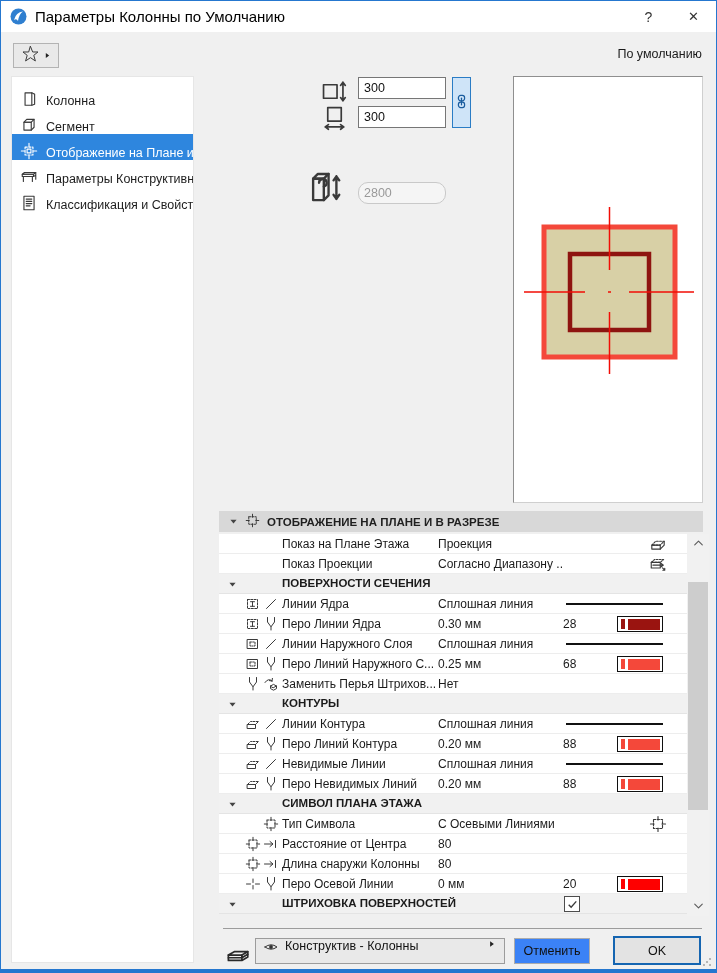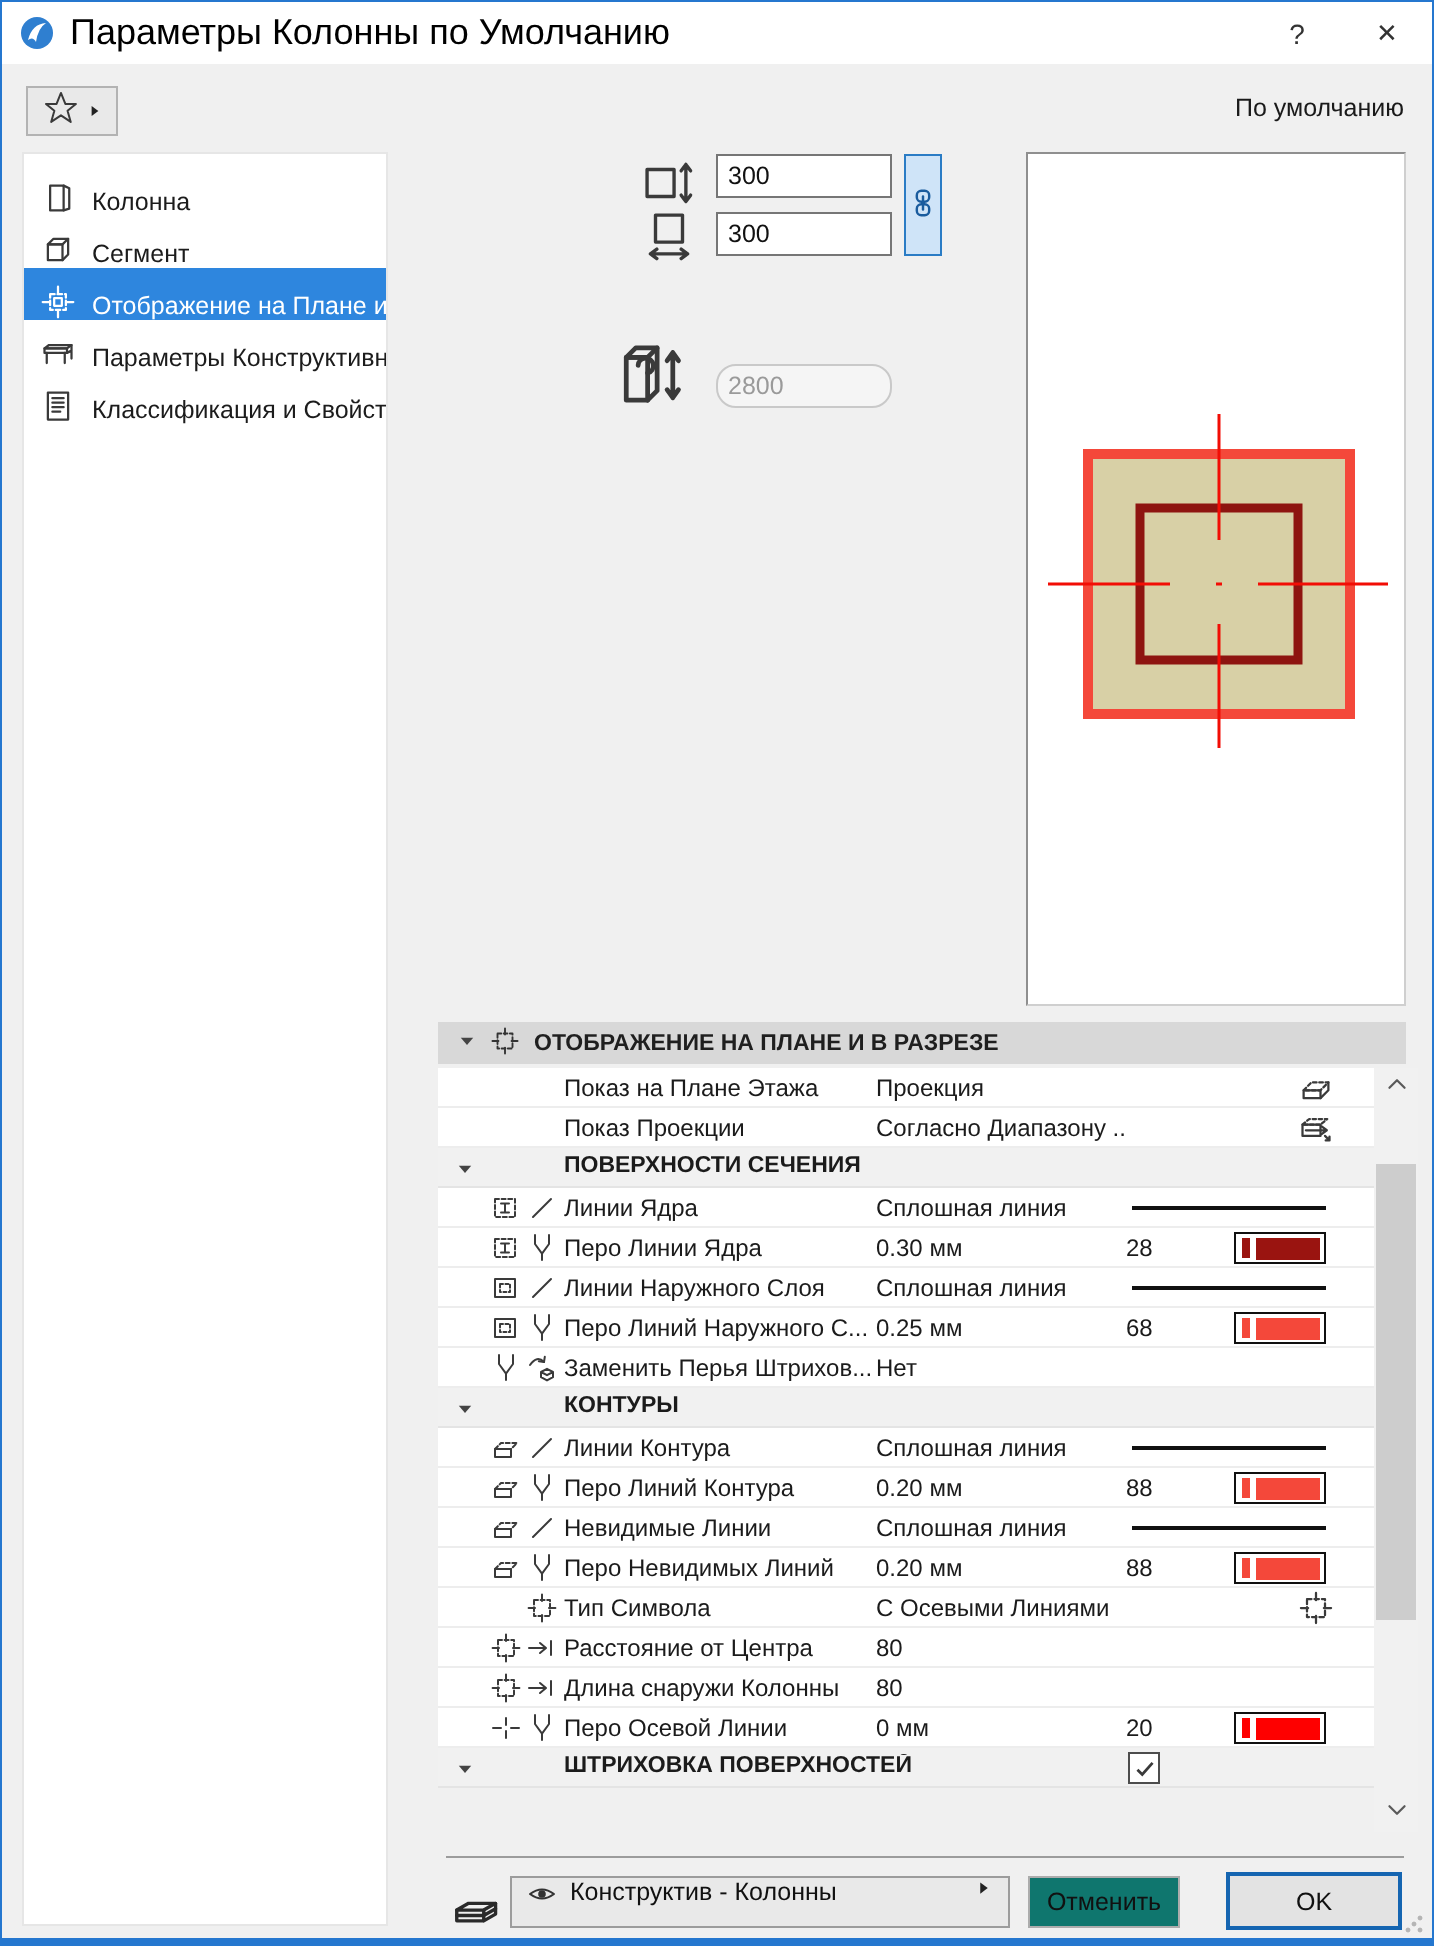--- a/index.html
+++ b/index.html
@@ -1,21 +1,21 @@
 <!DOCTYPE html>
 <html><head>
 <meta charset="utf-8">
 <style>
   html,body{margin:0;padding:0;background:#cfcfcf;font-family:"Liberation Sans",sans-serif;}
   .window{position:relative;width:717px;height:973px;background:#f0f0f0;
     border:1px solid #2577cf;border-bottom:4px solid #2577cf;box-sizing:border-box;overflow:hidden;}
   
   .titlebar{position:absolute;left:0;top:0;right:0;height:31px;background:#fff;display:flex;align-items:center;}
   .app-icon{margin:0 8px 0 9px;display:flex;}
-  .title{font-size:18px;color:#000;}
+  .title{font-size:15px;color:#000;}
   .tb-btn{margin-left:auto;width:45px;height:31px;border:none;background:#fff;font-size:14px;color:#333;cursor:default;}
   .tb-btn.close{margin-left:0;font-size:13px;}
   
   .toolbar{position:absolute;left:0;top:31px;right:0;height:44px;background:#f0f0f0;}
   .fav-btn{position:absolute;left:12px;top:11px;width:46px;height:25px;background:#e9e9e9;border:1px solid #b3b3b3;
     display:flex;align-items:center;justify-content:center;gap:3px;padding:0;}
   .default-label{position:absolute;right:14px;top:15px;font-size:12.5px;color:#1a1a1a;}
   
   .sidebar{position:absolute;left:10px;top:75px;width:183px;height:887px;background:#fff;border:1px solid #e6e6e6;
     box-sizing:border-box;padding-top:5px;}
@@ -54,21 +54,21 @@
   
   .scrollbar{position:absolute;left:686px;top:533px;width:22px;height:382px;background:#f1f1f1;}
   .sb-btn{position:absolute;left:0;width:22px;height:20px;display:flex;align-items:center;justify-content:center;}
   .sb-thumb{position:absolute;left:1px;top:48px;width:20px;height:228px;background:#cdcdcd;}
   
   .f-sep{position:absolute;left:222px;top:927px;width:479px;height:1px;background:#9c9c9c;}
   .layers-ic{position:absolute;left:224px;top:938px;display:flex;}
   .layer-dd{position:absolute;left:254px;top:937px;width:250px;height:26px;background:#e9e9e9;border:1px solid #9c9c9c;
     box-sizing:border-box;display:flex;gap:6px;padding:0 7px;font-size:12.5px;color:#111;}
   .layer-dd .dd-arrow{margin-left:auto;display:flex;}
-  .btn{position:absolute;height:26px;background:#0f766e;border:1px solid #acacac;font-family:"Liberation Sans",sans-serif;
+  .btn{position:absolute;height:26px;background:#3b82f6;border:1px solid #acacac;font-family:"Liberation Sans",sans-serif;
     font-size:12.5px;color:#111;}
   .btn.cancel{left:513px;top:937px;width:76px;}
   .btn.ok{left:612px;top:935px;width:88px;height:29px;border:2px solid #1565b1;background:#e3e3e3;}
   .grip{position:absolute;right:4px;bottom:2px;width:10px;height:10px;
     background:
       radial-gradient(circle at 8px 2px,#b5b5b5 1px,transparent 1.4px),
       radial-gradient(circle at 8px 8px,#b5b5b5 1px,transparent 1.4px),
       radial-gradient(circle at 2px 8px,#b5b5b5 1px,transparent 1.4px),
       radial-gradient(circle at 5px 5px,#b5b5b5 1px,transparent 1.4px);}
 </style>
@@ -383,20 +383,28 @@
             </svg></span>
         </span>
         <span class="c-label">Перо Невидимых Линий</span>
         <span class="c-value">0.20 мм</span>
         <span class="c-pen">88</span>
         <span class="swatch">
           <span class="sw-thin" style="background:#f4483a"></span>
           <span class="sw-wide" style="background:#f4483a"></span>
         </span>
       </div>
+      <div class="row group">
+        <span class="tri">
+          <svg width="9" height="9" viewBox="0 0 16 16" stroke-width="1" stroke-linecap="round" stroke-linejoin="round">
+            <path d="M2.5 5 h11 L8 11.5 Z" fill="#444" stroke="none"></path>
+          </svg>
+        </span>
+        <span class="c-label" style="width:270px">СИМВОЛ ПЛАНА ЭТАЖА</span>
+      </div>
       <div class="row">
         <span class="ric">
           <span><svg width="16" height="16" viewBox="0 0 16 16" stroke-width="1" stroke-linecap="round" stroke-linejoin="round">
               <rect x="4" y="4" width="8" height="8" fill="none" stroke="#3a3a3a" stroke-dasharray="2 1.3"></rect>
               <path d="M8 1.3 V4.5 M8 11.5 v3.2 M1.3 8 H4.5 M11.5 8 h3.2" fill="none" stroke="#3a3a3a"></path>
             </svg></span>
         </span>
         <span class="c-label">Тип Символа</span>
         <span class="c-value">С Осевыми Линиями</span>
         <span class="r-icon">

